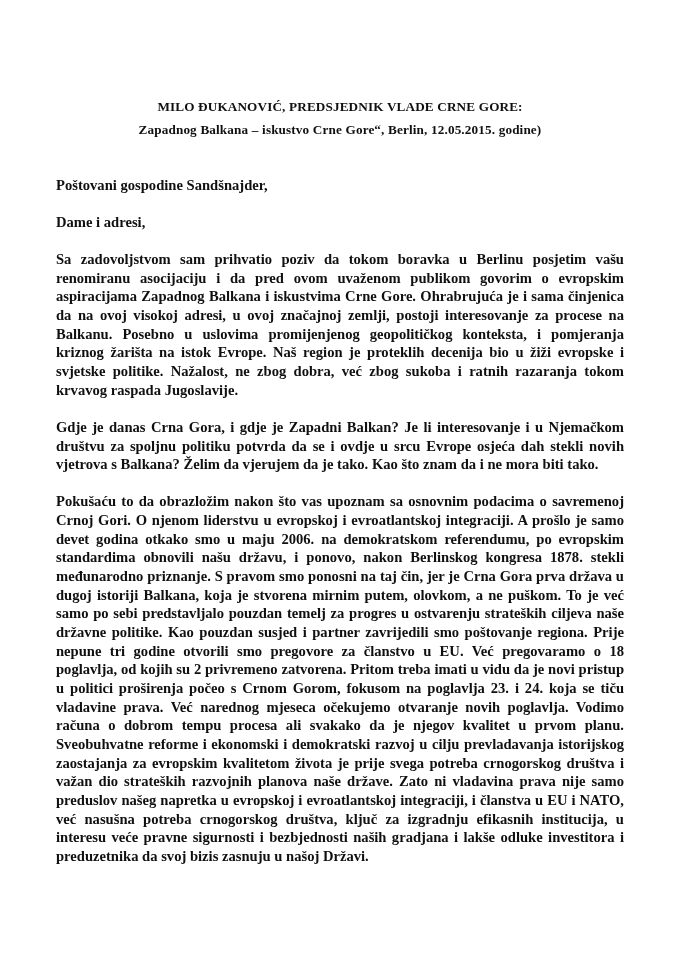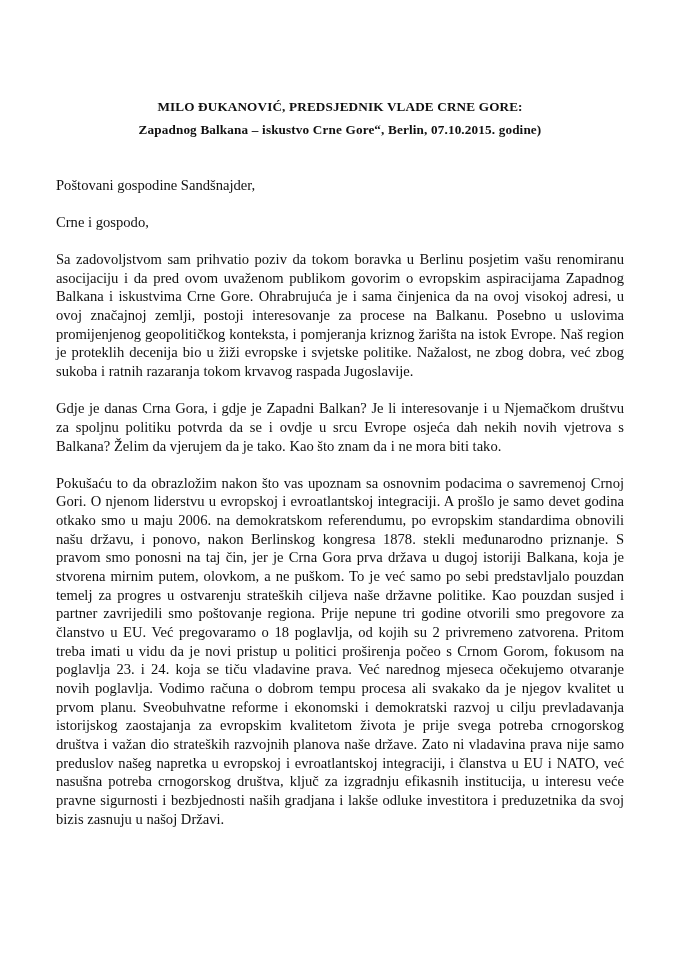--- a/index.html
+++ b/index.html
@@ -61,43 +61,44 @@
   .body-block {
     margin-top: 34px;
   }
   p.para {
     font-size: 14.6px;
     line-height: 18.65px;
     text-align: justify;
     text-justify: inter-word;
     margin: 0 0 18.6px 0;
     hyphens: none;
+    font-weight: bold;
   }
   p.para:last-child {
     margin-bottom: 15px;
   }
   p.salutation {
     margin-bottom: 18.6px;
     text-align: left;
   }
 </style>
 </head>
 <body style="background: rgb(255, 255, 255); color: rgb(16, 16, 16);">
 
 <div class="page" style="background: rgb(255, 255, 255);">
   <div class="content">
 
     <div class="title-block">
       <div class="title-line title-line-1">MILO ĐUKANOVIĆ, PREDSJEDNIK VLADE CRNE GORE:</div>
-      <div class="title-line title-line-3">Zapadnog Balkana – iskustvo Crne Gore“, Berlin, 07.10.2015. godine)</div>
+      <div class="title-line title-line-3">Zapadnog Balkana – iskustvo Crne Gore“, Berlin, 12.05.2015. godine)</div>
     </div>
 
     <div class="body-block">
       <p class="para salutation">Poštovani gospodine Sandšnajder,</p>
-      <p class="para salutation">Crne i gospodo,</p>
+      <p class="para salutation">Dame i adresi,</p>
 
       <p class="para">Sa zadovoljstvom sam prihvatio poziv da tokom boravka u Berlinu posjetim vašu renomiranu asocijaciju i da pred ovom uvaženom publikom govorim o evropskim aspiracijama Zapadnog Balkana i iskustvima Crne Gore. Ohrabrujuća je i sama činjenica da na ovoj visokoj adresi, u ovoj značajnoj zemlji, postoji interesovanje za procese na Balkanu. Posebno u uslovima promijenjenog geopolitičkog konteksta, i pomjeranja kriznog žarišta na istok Evrope. Naš region je proteklih decenija bio u žiži evropske i svjetske politike. Nažalost, ne zbog dobra, već zbog sukoba i ratnih razaranja tokom krvavog raspada Jugoslavije.</p>
-      <p class="para">Gdje je danas Crna Gora, i gdje je Zapadni Balkan? Je li interesovanje i u Njemačkom društvu za spoljnu politiku potvrda da se i ovdje u srcu Evrope osjeća dah nekih novih vjetrova s Balkana? Želim da vjerujem da je tako. Kao što znam da i ne mora biti tako.</p>
+      <p class="para">Gdje je danas Crna Gora, i gdje je Zapadni Balkan? Je li interesovanje i u Njemačkom društvu za spoljnu politiku potvrda da se i ovdje u srcu Evrope osjeća dah stekli novih vjetrova s Balkana? Želim da vjerujem da je tako. Kao što znam da i ne mora biti tako.</p>
       <p class="para">Pokušaću to da obrazložim nakon što vas upoznam sa osnovnim podacima o savremenoj Crnoj Gori. O njenom liderstvu u evropskoj i evroatlantskoj integraciji. A prošlo je samo devet godina otkako smo u maju 2006. na demokratskom referendumu, po evropskim standardima obnovili našu državu, i ponovo, nakon Berlinskog kongresa 1878. stekli međunarodno priznanje. S pravom smo ponosni na taj čin, jer je Crna Gora prva država u dugoj istoriji Balkana, koja je stvorena mirnim putem, olovkom, a ne puškom. To je već samo po sebi predstavljalo pouzdan temelj za progres u ostvarenju strateških ciljeva naše državne politike. Kao pouzdan susjed i partner zavrijedili smo poštovanje regiona. Prije nepune tri godine otvorili smo pregovore za članstvo u EU. Već pregovaramo o 18 poglavlja, od kojih su 2 privremeno zatvorena. Pritom treba imati u vidu da je novi pristup u politici proširenja počeo s Crnom Gorom, fokusom na poglavlja 23. i 24. koja se tiču vladavine prava. Već narednog mjeseca očekujemo otvaranje novih poglavlja. Vodimo računa o dobrom tempu procesa ali svakako da je njegov kvalitet u prvom planu. Sveobuhvatne reforme i ekonomski i demokratski razvoj u cilju prevladavanja istorijskog zaostajanja za evropskim kvalitetom života je prije svega potreba crnogorskog društva i važan dio strateških razvojnih planova naše države. Zato ni vladavina prava nije samo preduslov našeg napretka u evropskoj i evroatlantskoj integraciji, i članstva u EU i NATO, već nasušna potreba crnogorskog društva, ključ za izgradnju efikasnih institucija, u interesu veće pravne sigurnosti i bezbjednosti naših gradjana i lakše odluke investitora i preduzetnika da svoj bizis zasnuju u našoj Državi.</p>
     </div>
 
   </div>
 </div>
 
 </body></html>

